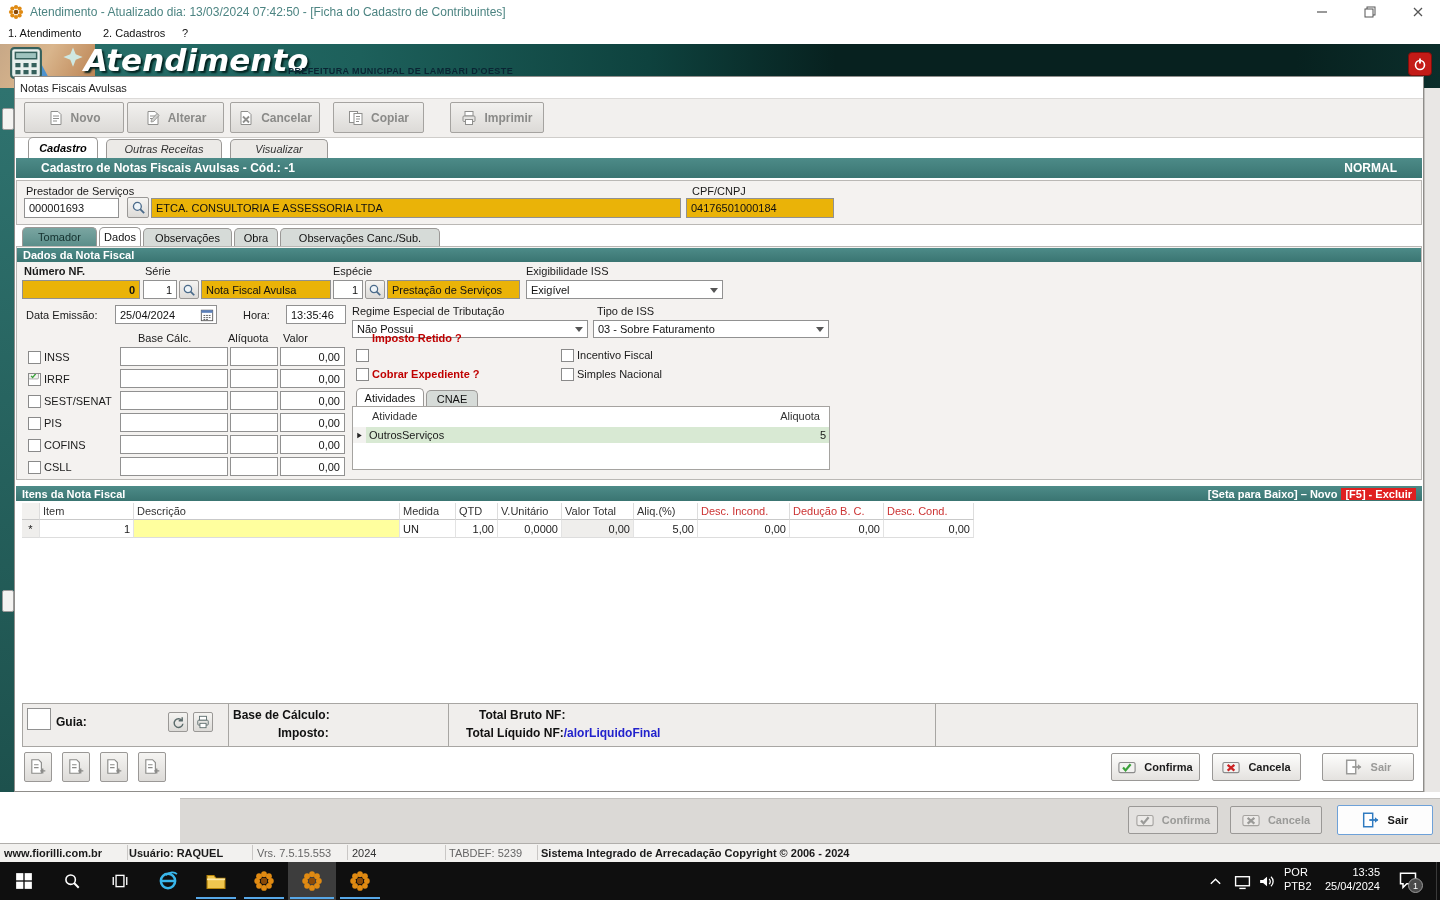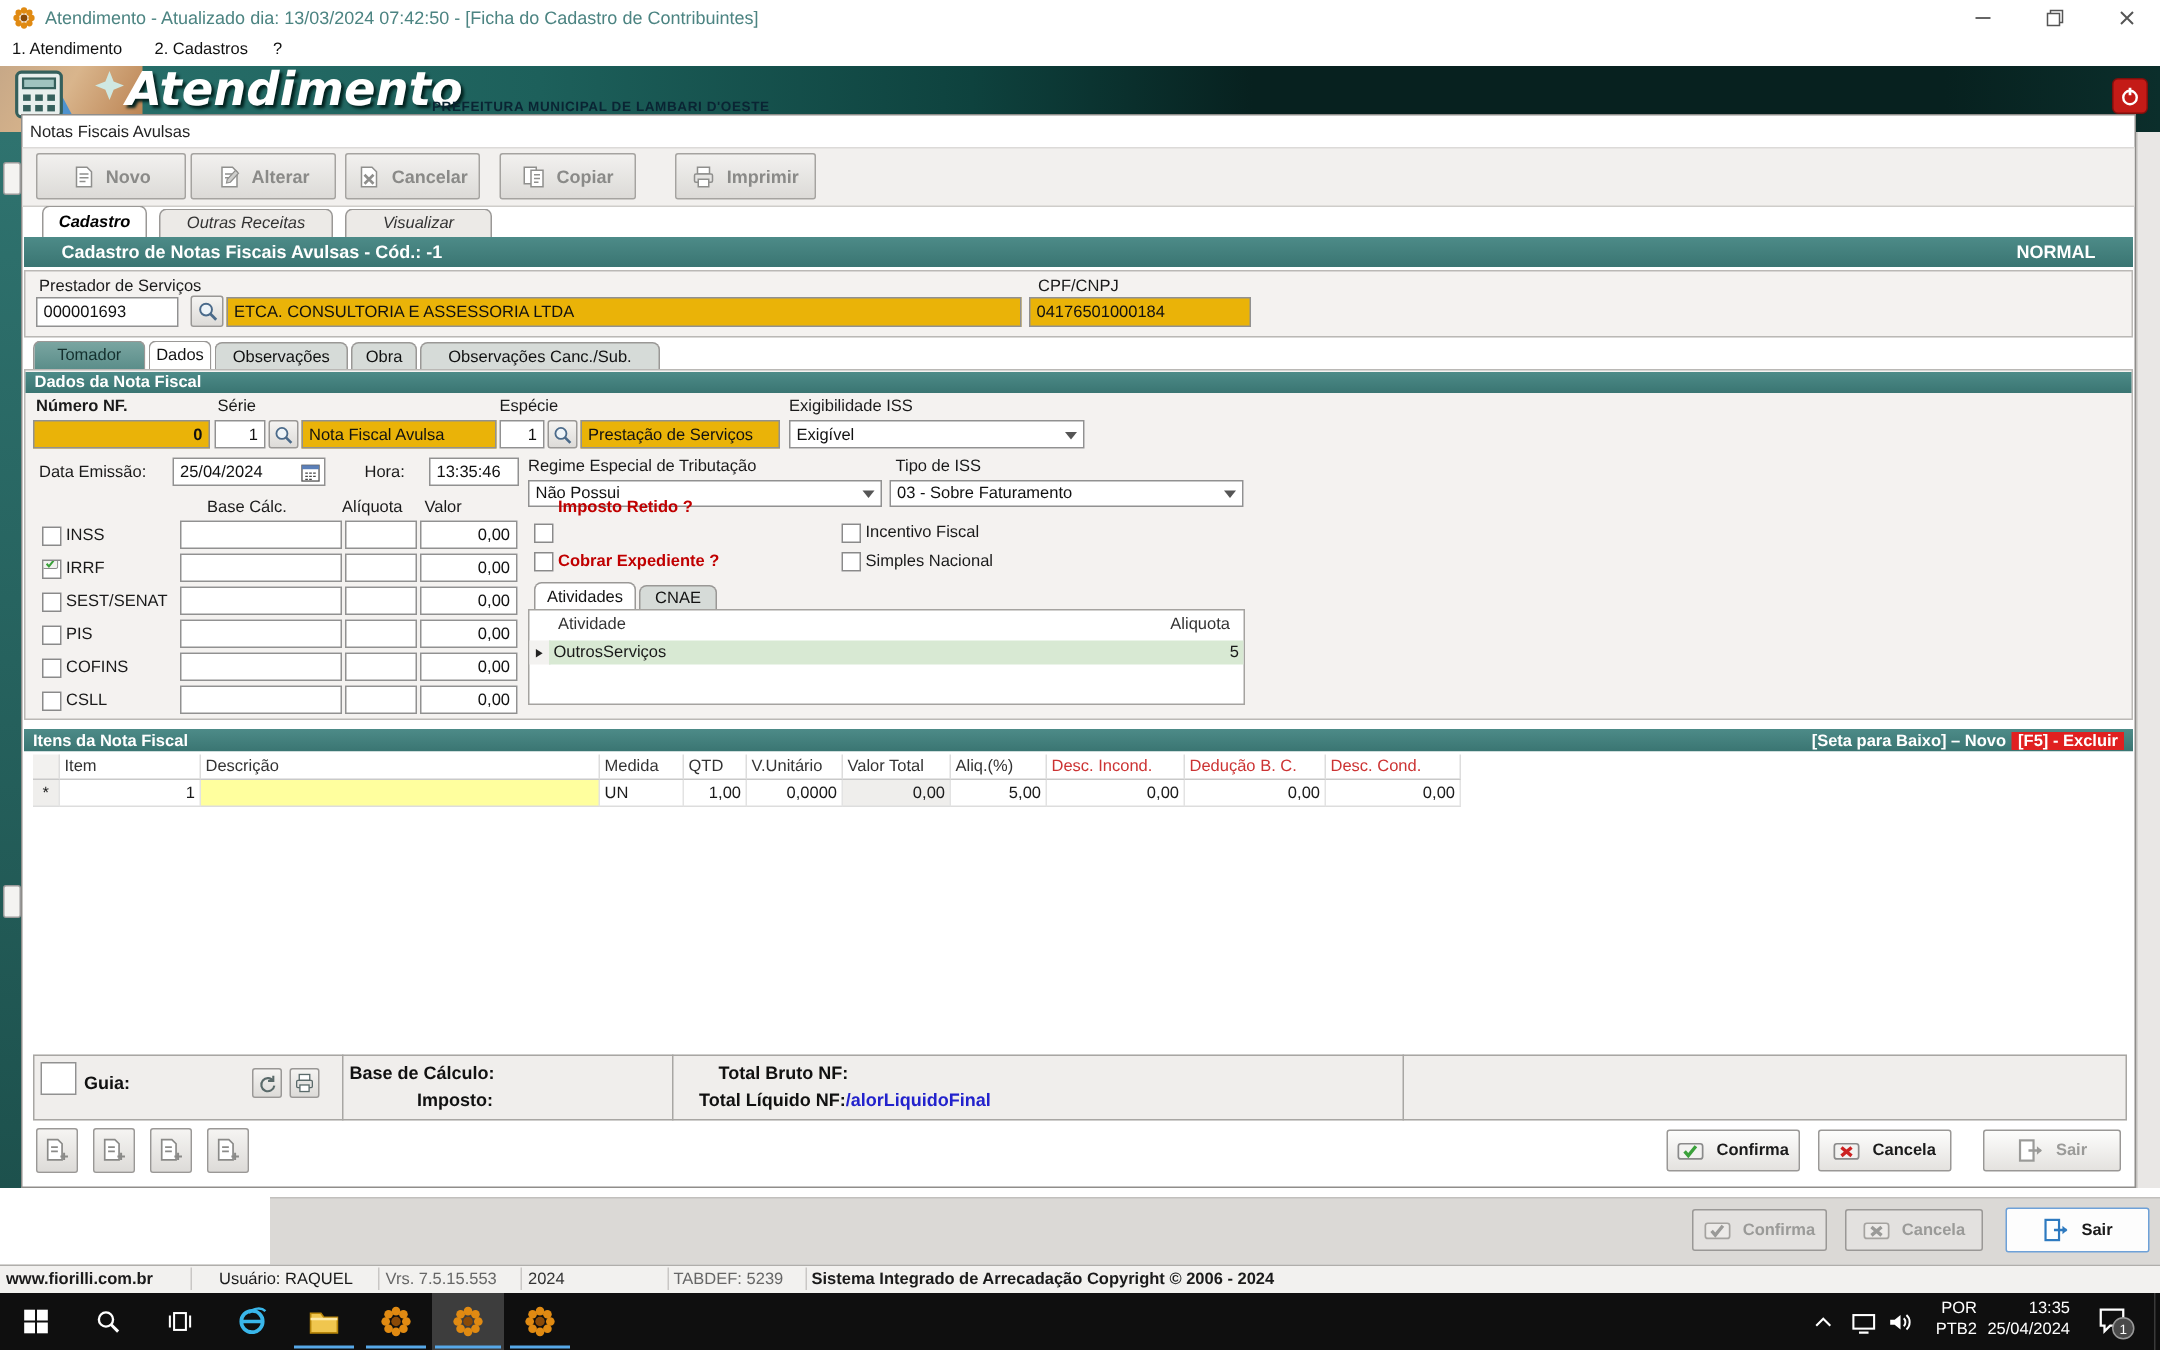--- a/index.html
+++ b/index.html
@@ -76,21 +76,21 @@
         display:flex;align-items:center;justify-content:center;gap:8px;font-size:11px;font-weight:bold;box-sizing:border-box;}
   .abtn.disabled{color:#9a9a98;}
   
   .statusbar{left:0;top:843px;width:1440px;height:19px;background:#f2f1ef;border-top:1px solid #b0aeab;box-sizing:border-box;}
   .ssep{position:absolute;top:845px;width:1px;height:15px;background:#c9c7c5;}
   .stxt{position:absolute;top:847px;font-size:11px;}
   .taskbar{left:0;top:862px;width:1440px;height:38px;background:#0f0f0f;}
   .tslot{position:absolute;top:862px;width:48px;height:38px;display:flex;align-items:center;justify-content:center;}
   .tslot.hl{background:#3d3d3d;}
   .underline{position:absolute;top:897px;height:2px;background:#57a8e8;}
-  .traytxt{position:absolute;color:#fff;font-size:11px;text-align:right;}
+  .traytxt{position:absolute;color:#fff;font-size:11px;text-align:left;}
   .ic{display:inline-block;vertical-align:middle;}
 </style>
 </head>
 <body>
 
 <svg width="0" height="0" style="position:absolute">
   <defs>
     <symbol id="i-doc" viewBox="0 0 16 16">
         <path d="M3 1.5h7l3 3V14.5H3z" fill="#fff" stroke="currentColor"></path>
         <path d="M5 6h6M5 8.5h6M5 11h4" stroke="currentColor" fill="none"></path>
@@ -583,21 +583,21 @@
   <div class="abtn" style="left:1337px;top:805px;width:96px;height:30px;background:#fdfdfd;border:1px solid #6ea1d8">
     <svg class="ic" width="18" height="18" style="color:#2e7ac0">
         <use href="#i-exit"></use>
       </svg>
     <span>Sair</span>
   </div>
 
   <div class="abs statusbar"></div>
   <div class="stxt nowrap" style="left:4px;font-weight:bold">www.fiorilli.com.br</div>
   <div class="ssep" style="left:127px"></div>
-  <div class="stxt nowrap" style="left:146px;font-weight:normal">Usuário: RAQUEL</div>
+  <div class="stxt nowrap" style="left:129px;font-weight:bold">Usuário: RAQUEL</div>
   <div class="ssep" style="left:252px"></div>
   <div class="stxt nowrap" style="left:257px;color:#666">Vrs. 7.5.15.553</div>
   <div class="ssep" style="left:347px"></div>
   <div class="stxt nowrap" style="left:352px;color:#333">2024</div>
   <div class="ssep" style="left:445px"></div>
   <div class="stxt nowrap" style="left:449px;color:#666">TABDEF: 5239</div>
   <div class="ssep" style="left:537px"></div>
   <div class="stxt nowrap" style="left:541px;font-weight:bold">Sistema Integrado de Arrecadação Copyright © 2006 - 2024</div>
 
   <div class="abs taskbar"></div>

